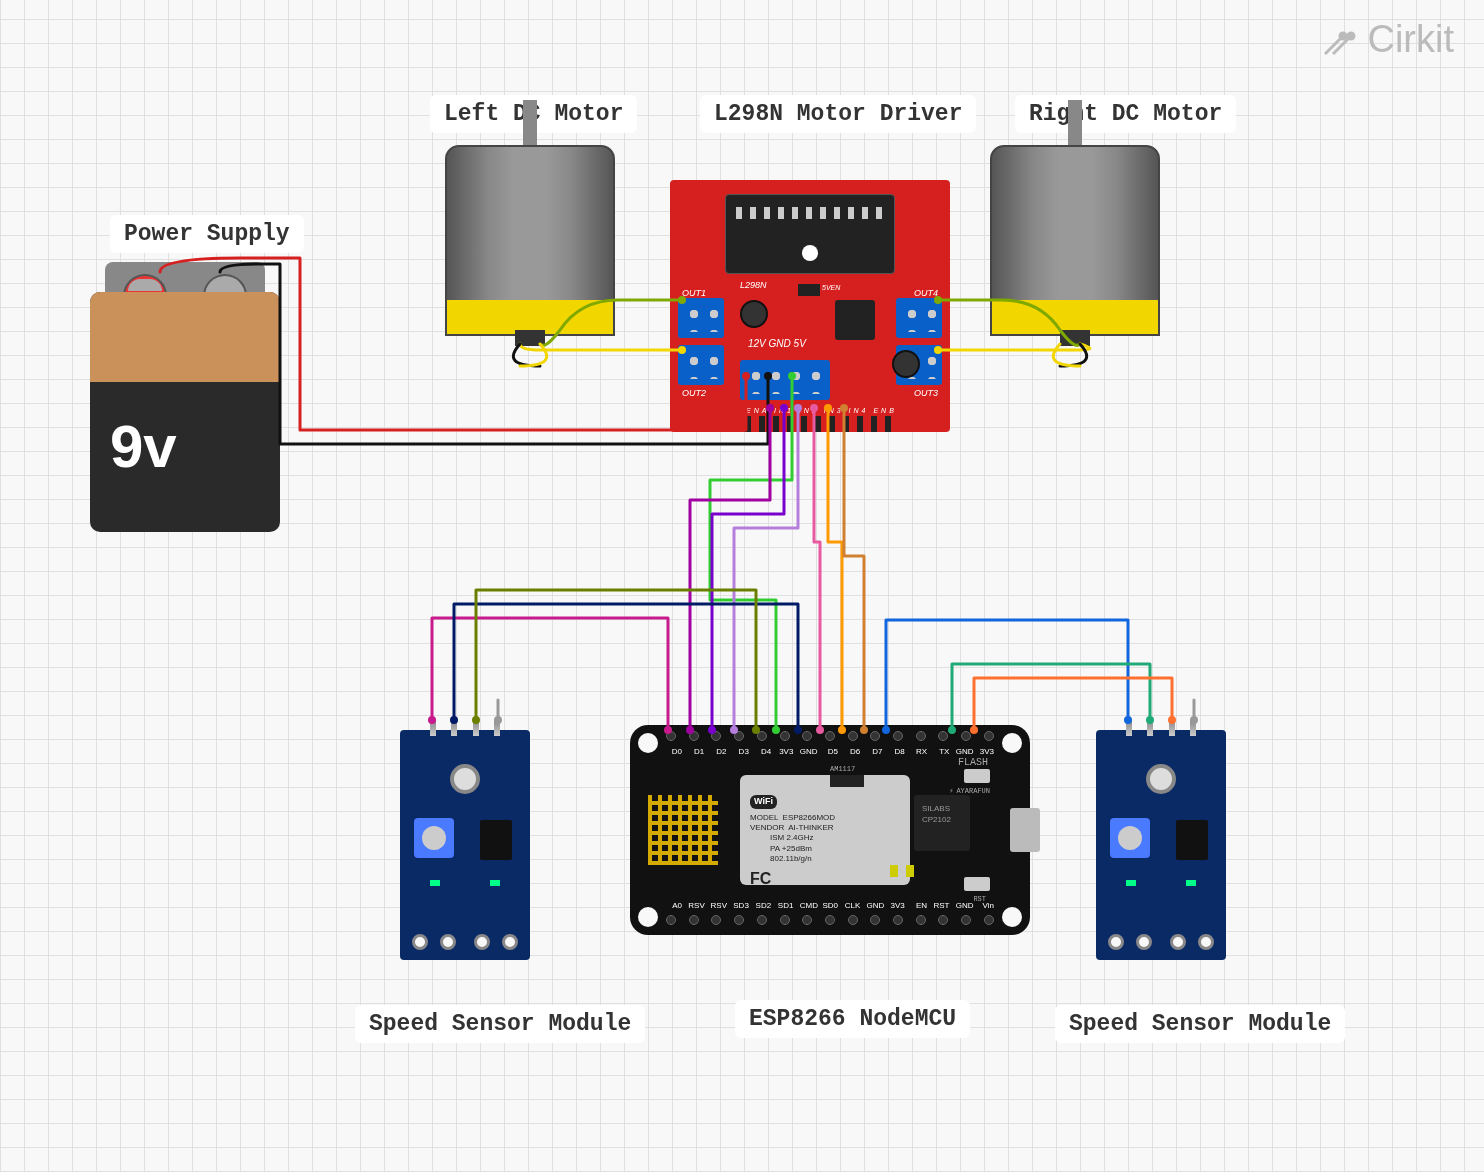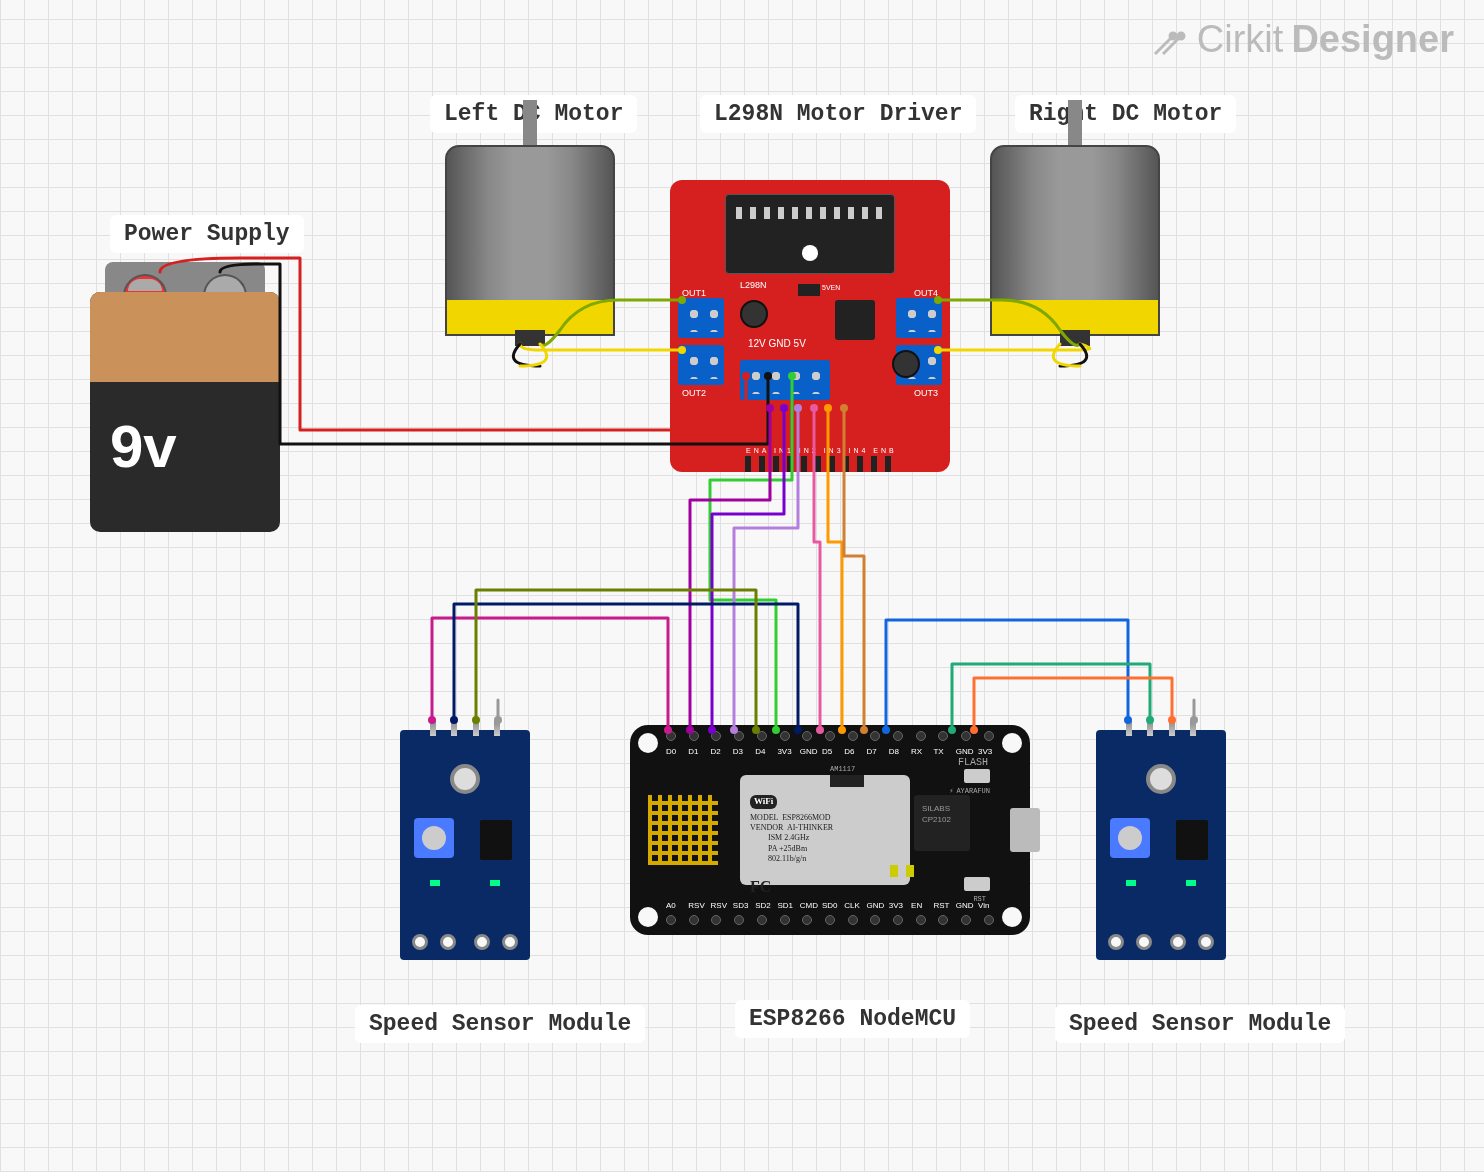--- a/index.html
+++ b/index.html
@@ -95,23 +95,24 @@
     border-top: none;
   }
   .motor .plug {
     position: absolute; left: 50%; top: 230px; transform: translateX(-50%);
     width: 30px; height: 16px; background: #333;
   }
 
   .l298n {
     position: absolute;
     left: 670px; top: 180px;
-    width: 280px; height: 292px;
+    width: 280px; height: 252px;
     background: #d62020;
-    border-radius: 12px;
+    border-radius: 4px;
+    font-style: italic;
   }
   .l298n .chip {
     position: absolute; left: 50%; top: 14px; transform: translateX(-50%);
     width: 170px; height: 80px; background: #222; border-radius: 4px;
     border: 1px solid #555;
   }
   .l298n .chip::before {
     content: ""; position: absolute; left: 10px; top: 12px; right: 10px; height: 12px;
     background: repeating-linear-gradient(90deg, #ccc 0, #ccc 6px, transparent 6px, transparent 14px);
   }
@@ -175,28 +176,28 @@
   .nodemcu .pin {
     width: 10px; height: 10px; background: #333; border: 1px solid #666; border-radius: 50%;
   }
   .nodemcu .pinlabel-row {
     position: absolute; left: 36px; right: 36px; height: 12px;
     display: flex; justify-content: space-between;
     font-size: 8px; color: #fff; font-family: Arial, sans-serif;
   }
   .nodemcu .pinlabel-row.top { top: 22px; }
   .nodemcu .pinlabel-row.bot { bottom: 22px; }
-  .nodemcu .pinlabel { width: 16px; text-align: left; }
+  .nodemcu .pinlabel { width: 16px; text-align: right; }
   .nodemcu .shield {
     position: absolute; left: 110px; top: 50px; width: 170px; height: 110px;
     background: #ccc; border-radius: 6px;
   }
   .nodemcu .shield-text {
     position: absolute; left: 120px; top: 70px; font-size: 8px; color: #222;
-    font-family: Liberation Serif, serif; line-height: 1.3;
+    font-family: Liberation Sans, sans-serif; line-height: 1.3;
   }
   .nodemcu .usb {
     position: absolute; right: -10px; top: 50%; transform: translateY(-50%);
     width: 30px; height: 44px; background: #bbb; border-radius: 3px;
   }
   .nodemcu .antenna {
     position: absolute; left: 18px; top: 70px; width: 70px; height: 70px;
     background: repeating-linear-gradient(0deg, #d4aa00 0, #d4aa00 4px, transparent 4px, transparent 10px),
                 repeating-linear-gradient(90deg, #d4aa00 0, #d4aa00 4px, transparent 4px, transparent 10px);
   }
@@ -268,21 +269,20 @@
 <div class="brand">
   <svg class="brand-icon" viewBox="0 0 40 40">
     <g stroke="#bbb" stroke-width="3" fill="none">
       <path d="M6 34 L22 18"></path>
         <path d="M14 34 L30 18"></path>
       <circle cx="24" cy="16" r="3" fill="#bbb"></circle>
         <circle cx="32" cy="16" r="3" fill="#bbb"></circle>
     </g>
   </svg>
   <span class="thin">Cirkit</span>
-  <span>Designer</span>
 </div>
 
 <div class="label" style="left:110px; top:215px;">Power Supply</div>
 <div class="label" style="left:430px; top:95px;">Left DC Motor</div>
 <div class="label" style="left:1015px; top:95px;">Right DC Motor</div>
 <div class="label" style="left:700px; top:95px;">L298N Motor Driver</div>
 <div class="label" style="left:735px; top:1000px;">ESP8266 NodeMCU</div>
 <div class="label" style="left:355px; top:1005px;">Speed Sensor Module</div>
 <div class="label" style="left:1055px; top:1005px;">Speed Sensor Module</div>
 
@@ -410,21 +410,21 @@
   <div class="shield"></div>
   <div class="shield-text">
     <div style="display:flex; gap:6px; align-items:center; margin-bottom:4px;">
       <span style="background:#222;color:#fff;padding:1px 4px;border-radius:6px;font-size:9px;font-weight:bold;">WiFi</span>
     </div>
     <div style="white-space:pre;">MODEL  ESP8266MOD
 VENDOR  AI-THINKER
          ISM 2.4GHz
          PA +25dBm
          802.11b/g/n</div>
-    <div style="font-size:16px;font-weight:bold;margin-top:12px;">FC</div>
+    <div style="font-size:16px;font-weight:bold;margin-top:4px;">FC</div>
   </div>
   <div class="ams"></div>
   <div style="position:absolute;left:50%;top:40px;font-size:7px;color:#aaa;">AM1117</div>
   <div class="cp2102"></div>
   <div class="usb"></div>
   <div class="led l1"></div>
     <div class="led l2"></div>
   <div class="btn flash"></div>
   <div style="position:absolute;right:42px;top:32px;font-size:10px;color:#aaa;">FLASH</div>
   <div class="btn rst"></div>

